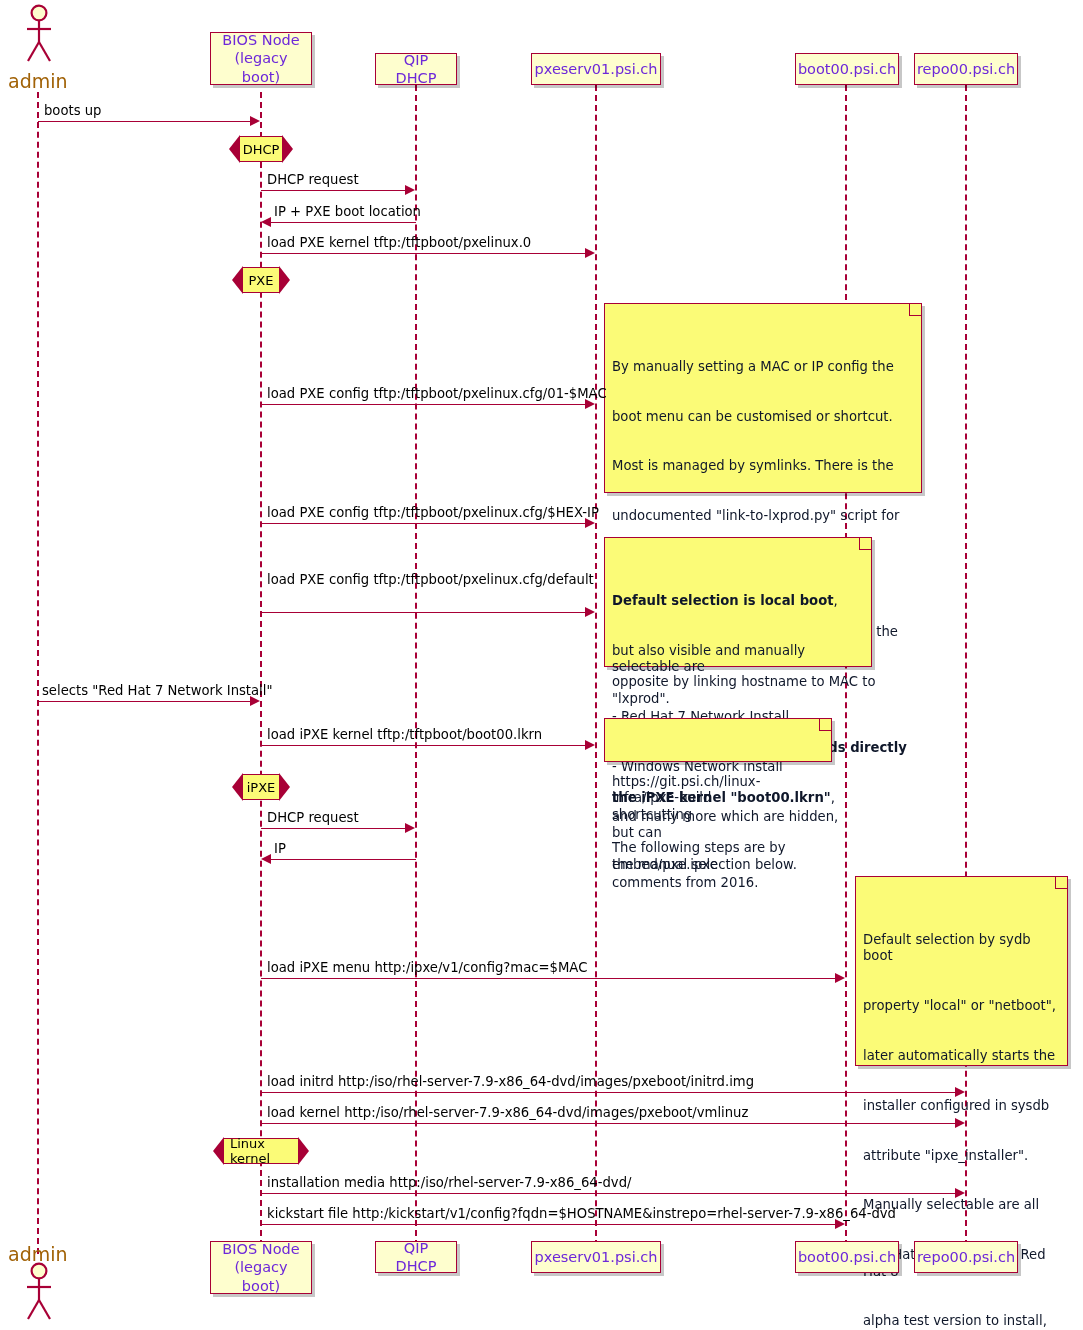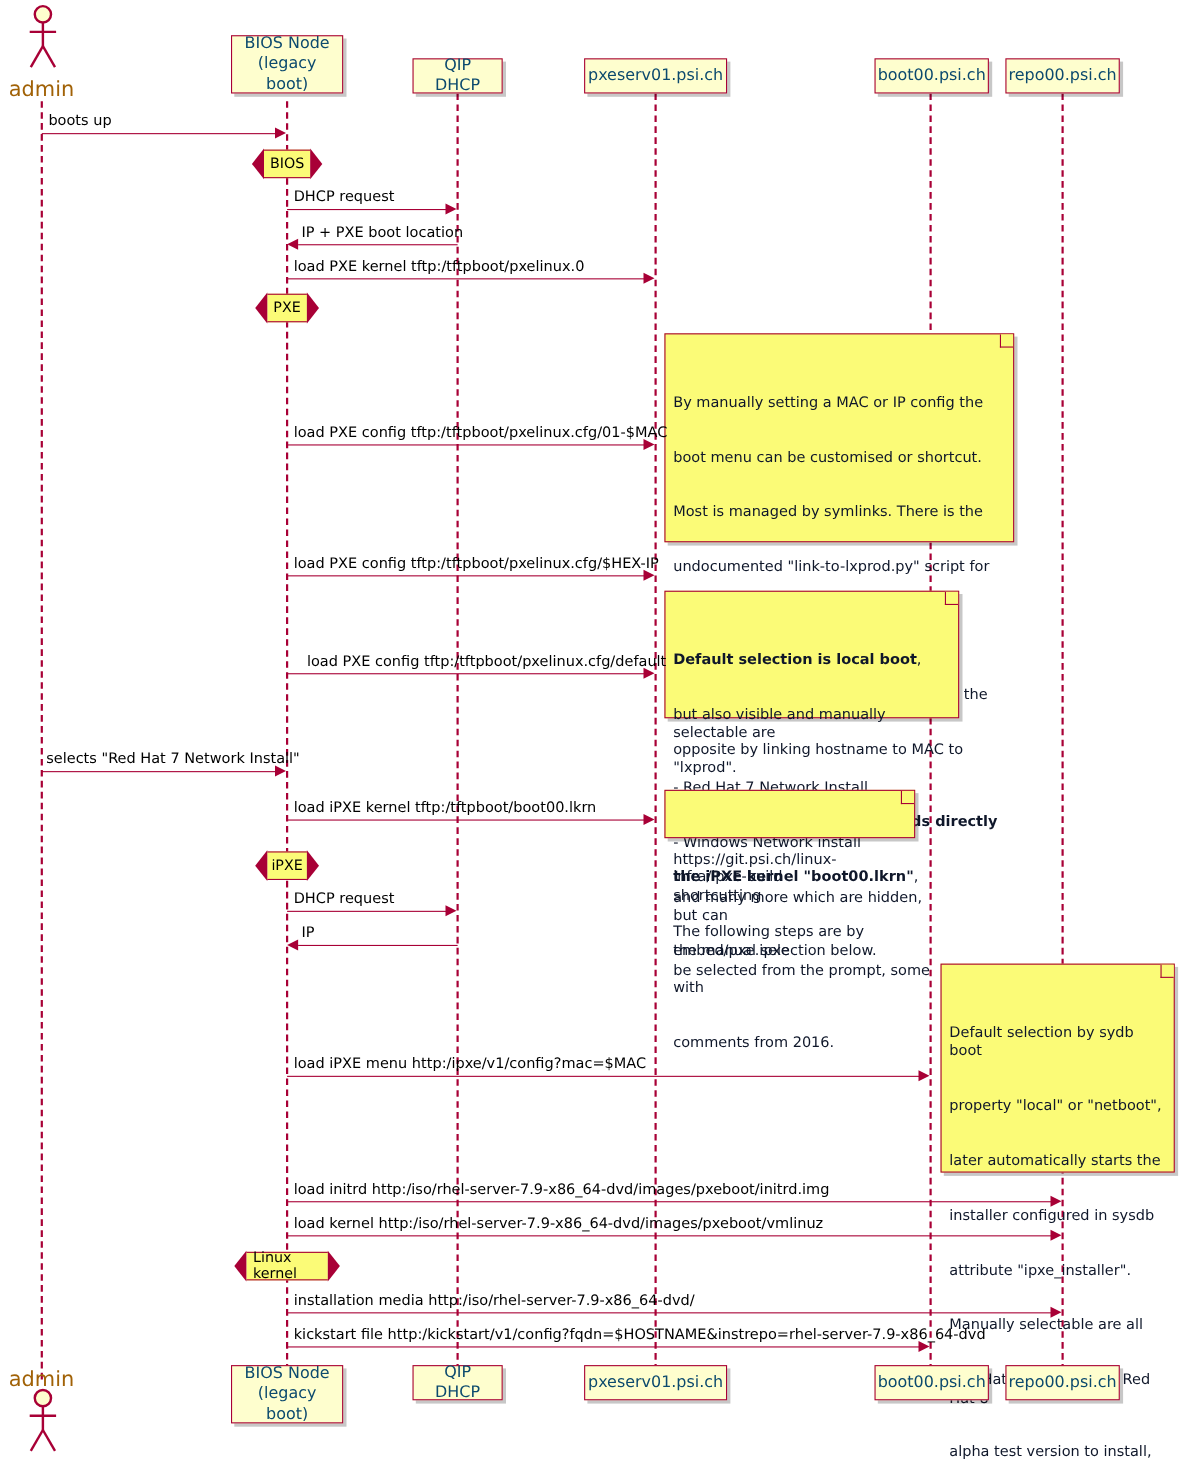--- a/index.html
+++ b/index.html
@@ -6,21 +6,21 @@
   body{font-family:"DejaVu Sans","Liberation Sans",sans-serif;}
   #stage{position:relative;width:1083px;height:1330px;background:#fff;overflow:hidden;}
 
   
   .lifeline{position:absolute;width:0;border-left:2px dashed #A80036;}
 
   
   .pbox{position:absolute;background:#FEFECE;border:1.6px solid #A80036;
         box-shadow:3px 3px 0 0 rgba(0,0,0,.22);
         display:flex;align-items:center;justify-content:center;
-        text-align:center;font-size:14.5px;color:#0c4a6e;line-height:1.25;
+        text-align:center;font-size:14.5px;color:#6d28d9;line-height:1.25;
         box-sizing:border-box;padding:3px 8px;}
   .pbox span{display:block;white-space:pre-line;}
 
   
   .actor{position:absolute;}
   .actor-label{position:absolute;font-size:19px;color:#a16207;white-space:nowrap;}
 
   
   .msg-line{position:absolute;height:0;border-top:1.7px solid #A80036;}
   .arrow-r{position:absolute;width:0;height:0;
@@ -95,21 +95,21 @@
   <div class="pbox" style="left:914px;top:53px;width:104px;height:32px;">
     <span>repo00.psi.ch</span>
   </div>
 
   <div class="msg-label" style="left:44px;top:103px;">boots up</div>
   <div class="msg-line" style="left:38px;top:121px;width:213px;"></div>
   <div class="arrow-r" style="left:250px;top:116px;"></div>
 
   <div class="divider" style="left:240px;top:136px;width:42px;">
     <div class="dshade"></div>
-    <span>BIOS</span>
+    <span>DHCP</span>
   </div>
 
   <div class="msg-label" style="left:267px;top:172px;">DHCP request</div>
   <div class="msg-line" style="left:261px;top:190px;width:145px;"></div>
   <div class="arrow-r" style="left:405px;top:185px;"></div>
 
   <div class="msg-label" style="left:274px;top:204px;">IP + PXE boot location</div>
   <div class="msg-line" style="left:271px;top:222px;width:145px;"></div>
   <div class="arrow-l" style="left:261px;top:217px;"></div>
 
@@ -137,32 +137,31 @@
   </div>
 
   <div class="msg-label" style="left:267px;top:386px;">load PXE config tftp:/tftpboot/pxelinux.cfg/01-$MAC</div>
   <div class="msg-line" style="left:261px;top:404px;width:325px;"></div>
   <div class="arrow-r" style="left:585px;top:399px;"></div>
 
   <div class="msg-label" style="left:267px;top:505px;">load PXE config tftp:/tftpboot/pxelinux.cfg/$HEX-IP</div>
   <div class="msg-line" style="left:261px;top:523px;width:325px;"></div>
   <div class="arrow-r" style="left:585px;top:518px;"></div>
 
-  <div class="note" style="left:604px;top:537px;width:268px;height:116px;">
+  <div class="note" style="left:604px;top:537px;width:268px;height:130px;">
     <div class="fold"></div>
     <div><b>Default selection is local boot</b><span>,</span></div>
     <div>but also visible and manually selectable are</div>
     <div>- Red Hat 7 Network Install</div>
     <div>- Windows Network install</div>
     <div>and many more which are hidden, but can</div>
-    <div>be selected from the prompt, some with</div>
     <div>comments from 2016.</div>
   </div>
 
-  <div class="msg-label" style="left:267px;top:594px;margin-left:12px;">load PXE config tftp:/tftpboot/pxelinux.cfg/default</div>
+  <div class="msg-label" style="left:267px;top:572px;">load PXE config tftp:/tftpboot/pxelinux.cfg/default</div>
   <div class="msg-line" style="left:261px;top:612px;width:325px;"></div>
   <div class="arrow-r" style="left:585px;top:607px;"></div>
 
   <div class="msg-label" style="left:42px;top:683px;">selects "Red Hat 7 Network Install"</div>
   <div class="msg-line" style="left:38px;top:701px;width:213px;"></div>
   <div class="arrow-r" style="left:250px;top:696px;"></div>
 
   <div class="note" style="left:604px;top:718px;width:228px;height:44px;">
     <div class="fold"></div>
     <div>https://git.psi.ch/linux-infra/ipxe-build</div>

